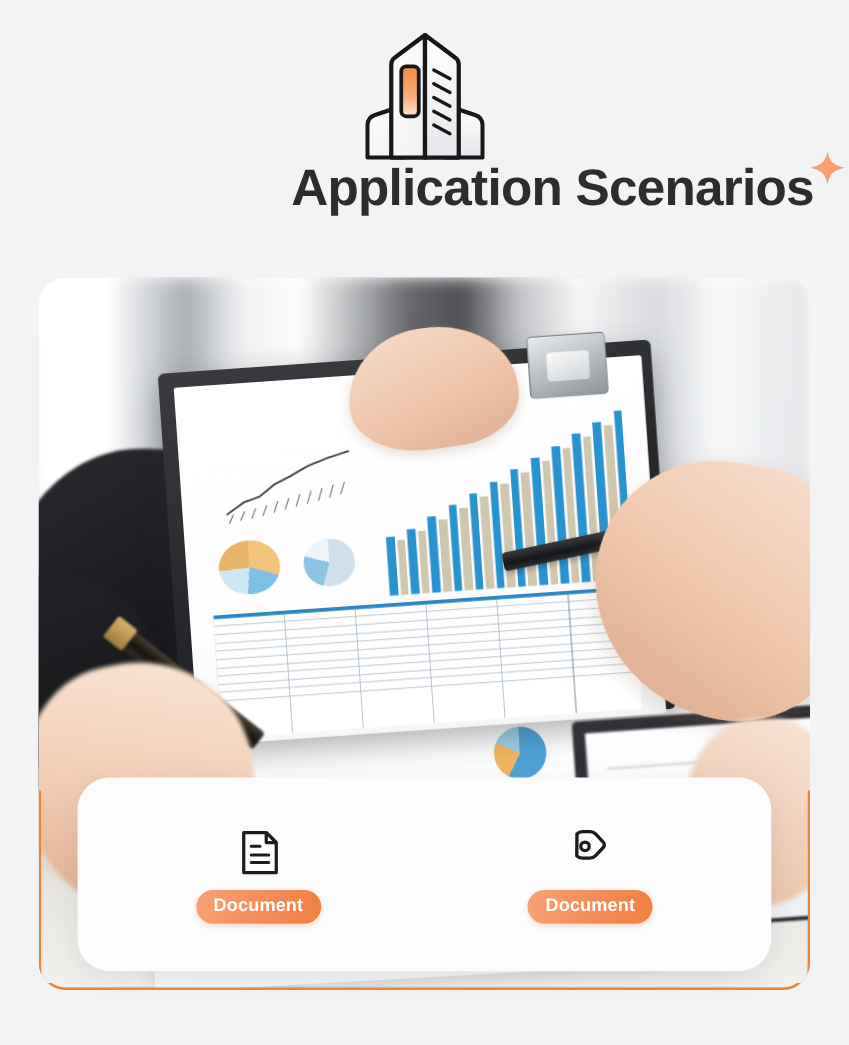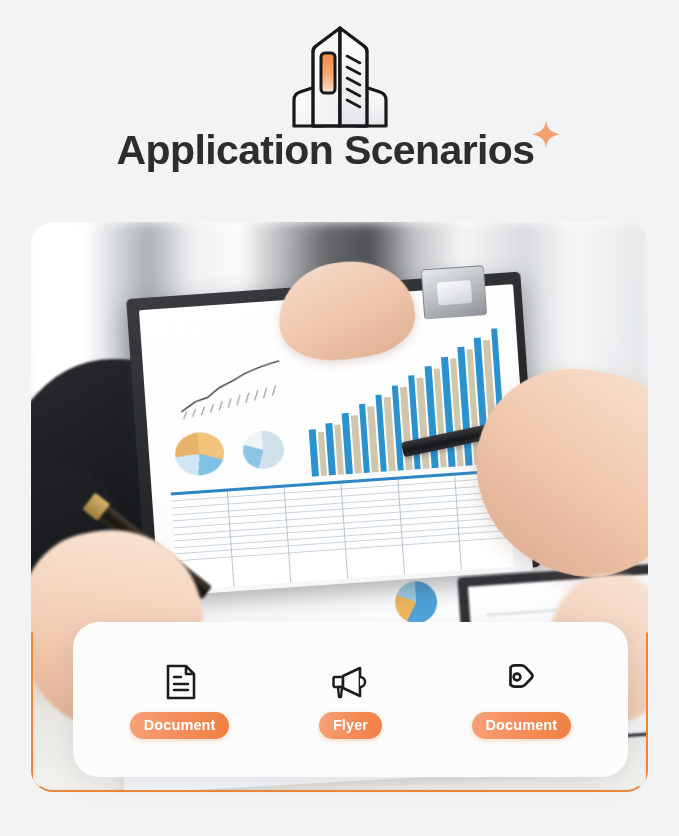--- a/index.html
+++ b/index.html
@@ -29,21 +29,21 @@
     transform:translateX(-50%);
     width:120px; height:110px;
   }
 
   .title-row{
     position:absolute;
     left:0; top:128px;
     width:679px;
     display:flex;
     align-items:flex-start;
-    justify-content:center;
+    justify-content:flex-end;
   }
 
   .page-title{
     font-size:41px;
     font-weight:700;
     letter-spacing:-0.6px;
     color:#2d2d2d;
     line-height:1.1;
     white-space:nowrap;
   }
@@ -349,21 +349,20 @@
 
   
   .card{
     position:absolute;
     left:62px; top:622px;
     width:555px; height:155px;
     background:#fcfcfd;
     border-radius:26px;
     box-shadow:0 6px 22px rgba(110,116,130,.14);
     z-index:5;
-    margin-left:11px;
   }
 
   .cats{
     position:absolute;
     left:0; top:0;
     width:100%; height:100%;
     display:flex;
     align-items:center;
     justify-content:space-around;
     padding:0 12px;
@@ -587,31 +586,20 @@
               <line x1="14" y1="22" x2="28" y2="22"></line>
               <line x1="14" y1="28" x2="28" y2="28"></line>
             </g>
           </svg>
         </span>
         <span class="pill">Document</span>
       </div>
 
 
 
-      <div class="cat">
-        <span class="cat-icon">
-          <svg viewBox="0 0 40 40" width="40" height="40">
-            <path d="M5 15 H13 V25 H5 A1.5 1.5 0 0 1 3.5 23.5 V16.5 A1.5 1.5 0 0 1 5 15 Z" fill="#fff" stroke="#1b1c1e" stroke-width="2.5" stroke-linejoin="round"></path>
-            <path d="M13 14 L30 6 V34 L13 26 Z" fill="#fff" stroke="#1b1c1e" stroke-width="2.6" stroke-linejoin="round"></path>
-            <path d="M30 15 A5 5 0 0 1 30 25" fill="#fff" stroke="#1b1c1e" stroke-width="2.5" stroke-linecap="round"></path>
-            <path d="M8 25 H12 L11 35 H9 Z" fill="#fff" stroke="#1b1c1e" stroke-width="2.4" stroke-linejoin="round"></path>
-          </svg>
-        </span>
-        <span class="pill">Flyer</span>
-      </div>
 
       <div class="cat">
         <span class="cat-icon">
           <svg viewBox="0 0 40 40" width="40" height="40">
             <path d="M5.5 13 A6 6 0 0 1 7.3 8.6 L11.6 4.3 A6 6 0 0 1 16 2.5 L25 2.8 A3 3 0 0 1 28 5.8 L28.3 15 A6 6 0 0 1 26.5 19.4 L22.2 23.7 A6 6 0 0 1 17.8 25.5 Z" transform="rotate(45 17 14)" fill="#fff" stroke="#1b1c1e" stroke-width="2.7" stroke-linejoin="round"></path>
             <circle cx="16" cy="15" r="3.4" fill="#fff" stroke="#1b1c1e" stroke-width="2.6"></circle>
           </svg>
         </span>
         <span class="pill">Document</span>
       </div>

